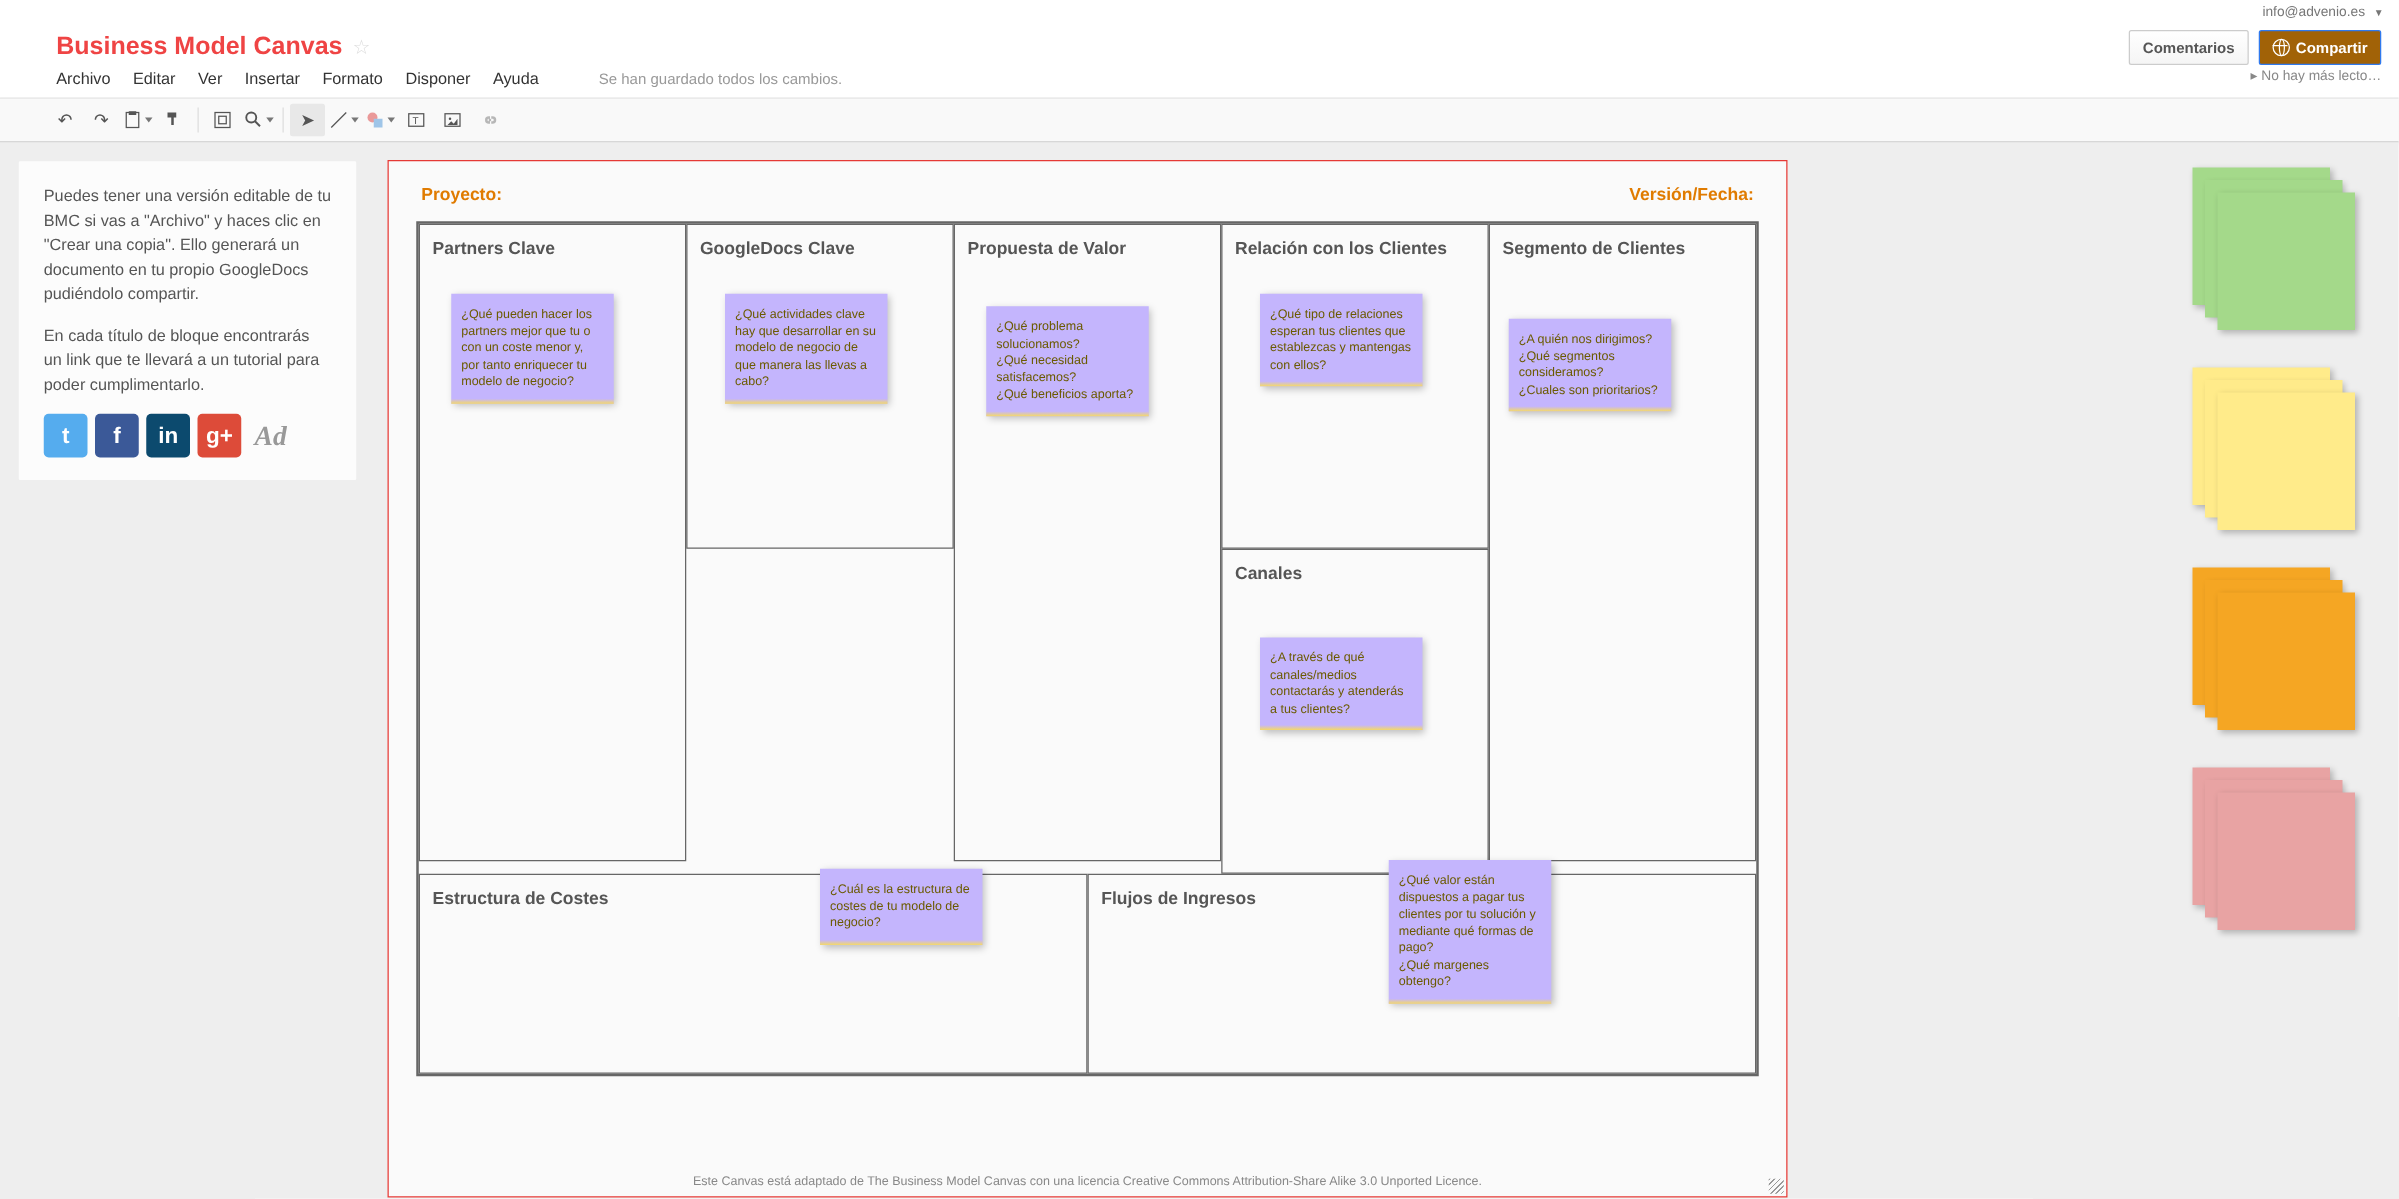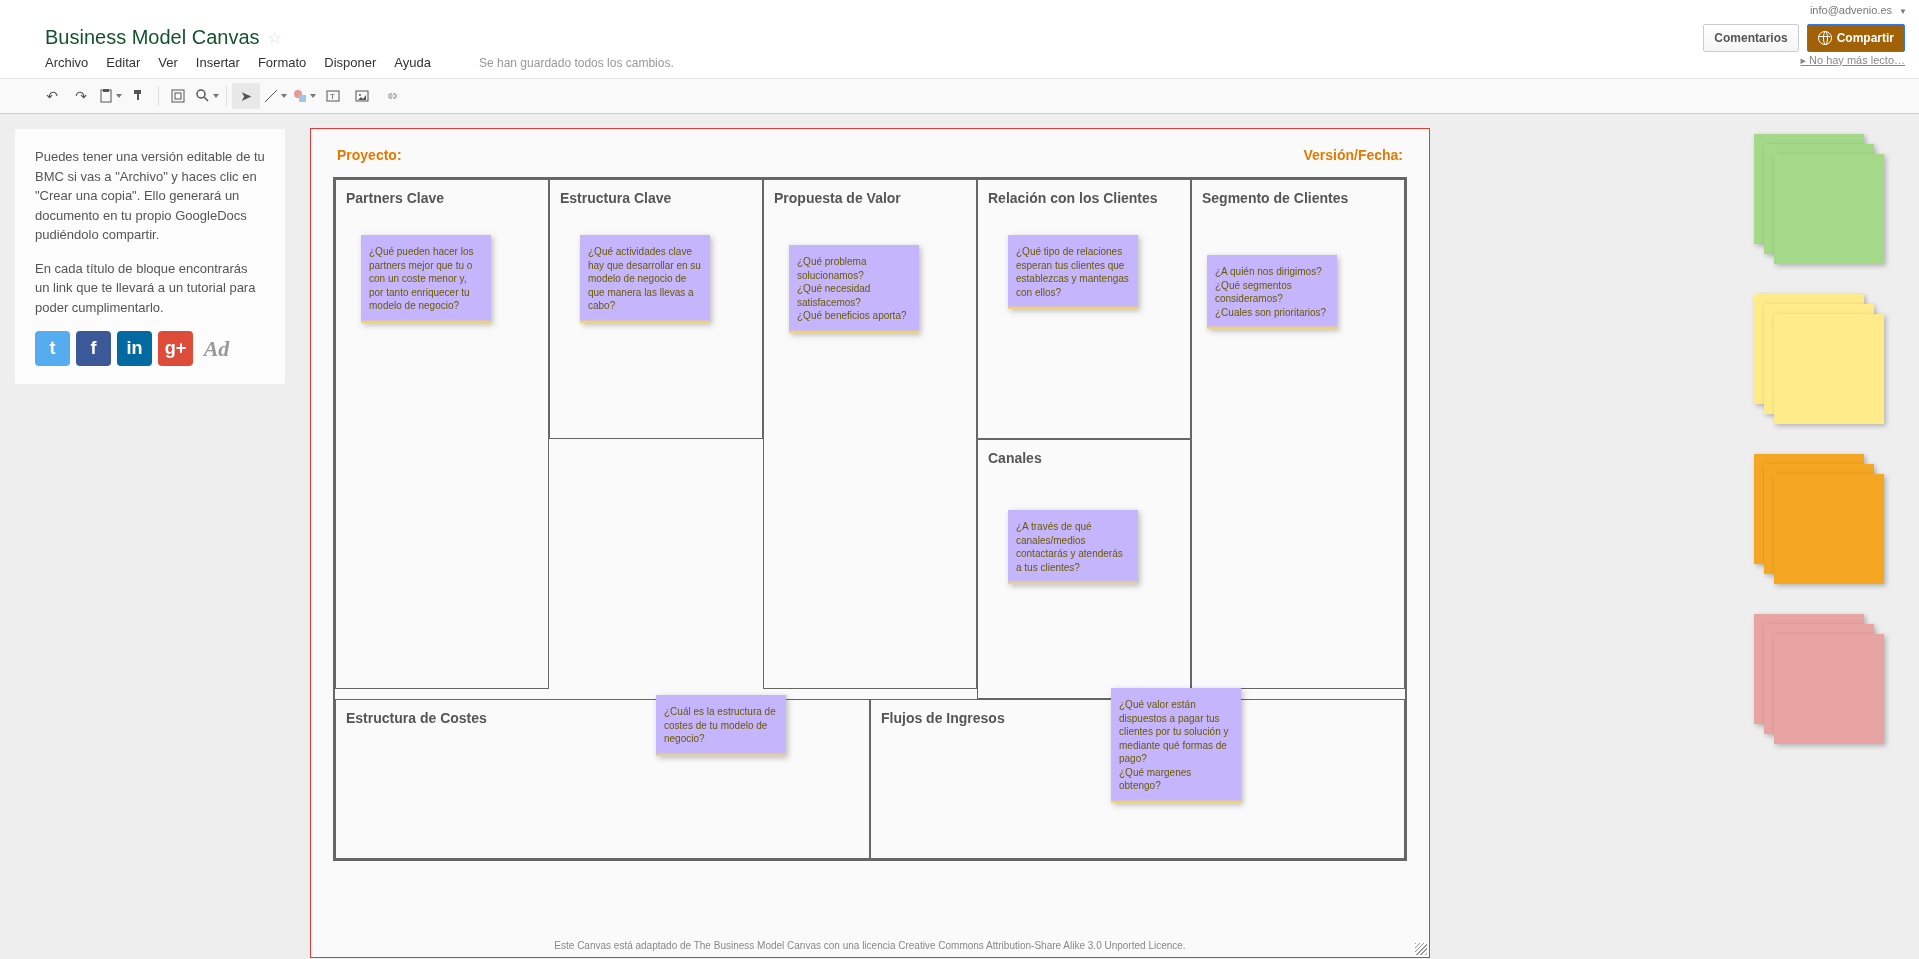--- a/index.html
+++ b/index.html
@@ -4,51 +4,51 @@
 <style>
 * { margin:0; padding:0; box-sizing:border-box; font-family:Arial,Helvetica,sans-serif; }
 body { background:#fff; overflow:hidden; width:1919px; height:959px; }
 
 
 .header { padding:8px 20px 0 45px; }
 .account { text-align:right; font-size:11px; color:#777; padding:4px 12px 2px 0; }
 .account span { cursor:pointer; }
 .account .arrow { display:inline-block; margin-left:4px; font-size:8px; vertical-align:middle; }
 .title-row { display:flex; align-items:center; }
-.title { font-size:20px; color:#14532d; font-weight:400; }
+.title { font-size:20px; color:#ef4444; font-weight:700; }
 .star { color:#ddd; margin-left:8px; font-size:16px; cursor:pointer; }
 .buttons-right { position:absolute; right:14px; top:24px; display:flex; gap:8px; }
 .btn { border:1px solid #ccc; background:linear-gradient(#fff,#f5f5f5); border-radius:2px; padding:6px 10px; font-size:12px; font-weight:bold; color:#555; cursor:pointer; }
 .btn-share { background:#a16207; color:#fff; border-color:#3079ed; display:flex; align-items:center; gap:5px; }
 .globe { display:inline-block; width:14px; height:14px; border:1.5px solid #fff; border-radius:50%; position:relative; }
 .globe::before { content:""; position:absolute; left:4px; top:-1px; width:3px; height:12px; border:1px solid #fff; border-radius:50%; }
 .globe::after { content:""; position:absolute; top:4px; left:-1px; height:0; width:12px; border-top:1px solid #fff; }
 
 .menu-row { display:flex; gap:18px; padding:6px 0 8px 0; font-size:13px; color:#333; align-items:center;text-align:center; }
 .menu-item { cursor:pointer; }
 .save-status { color:#999; font-size:12px; margin-left:30px; }
-.readers { position:absolute; right:14px; top:54px; font-size:11px; color:#888;text-decoration:underline; }
+.readers { position:absolute; right:14px; top:54px; font-size:11px; color:#888; }
 .readers::before { content:"▸ "; }
 
 
 .toolbar { border-top:1px solid #e5e5e5; border-bottom:1px solid #ccc; background:#f9f9f9; height:36px; display:flex; align-items:center; padding:0 10px 0 38px; gap:1px; box-shadow:0 1px 2px rgba(0,0,0,0.08); }
 .tool { width:28px; height:26px; display:flex; align-items:center; justify-content:center; cursor:pointer; color:#555; font-size:14px; border-radius:2px; }
 .tool svg { width:16px; height:16px; }
 .sep { width:1px; height:20px; background:#ddd; margin:0 4px; }
 .tool.dropdown::after { content:""; border-top:4px solid #777; border-left:3px solid transparent; border-right:3px solid transparent; margin-left:2px; }
 
 
 .body { display:flex; background:#eee; height:calc(959px - 108px); }
 .sidebar-left { width:300px; padding:14px; }
 .info-card { background:#fcfcfc; border:1px solid #eee; border-radius:2px; padding:18px 20px; font-size:13px; color:#555; line-height:1.5; }
 .info-card h3 { color:#e07b00; font-size:14px; font-weight:bold; margin-bottom:14px; }
 .info-card p { margin-bottom:14px; }
 .social-row { display:flex; gap:6px; margin-top:10px; }
 .social { width:35px; height:35px; border-radius:4px; display:flex; align-items:center; justify-content:center; color:#fff; font-weight:bold; font-size:18px; cursor:pointer; }
-.tw{background:#55acee}.fb{background:#3b5998}.in{background:#0369a1}.gp{background:#dd4b39}
+.tw{background:#55acee}.fb{background:#3b5998}.in{background:#0c4a6e}.gp{background:#dd4b39}
 .ad{background:transparent;color:#999;font-style:italic;font-family:Georgia,serif;font-size:22px}
 
 .canvas-wrap { flex:1; padding:14px 10px; }
 .canvas { background:#fafafa; border:1px solid #e53935; width:1120px; height:830px; padding:18px 22px; position:relative; }
 .canvas-header { display:flex; justify-content:space-between; color:#e07b00; font-weight:bold; font-size:14px; margin-bottom:14px; padding:0 4px; }
 .bmc-grid { border:2px solid #666; width:100%; }
 .bmc-row { display:flex; }
 .bmc-cell { border:1px solid #666; padding:10px 10px 0 10px; position:relative; }
 .bmc-cell h4 { font-size:14px; color:#555; font-weight:bold; margin-bottom:10px; }
 .top-row .bmc-cell { height:260px; }
@@ -187,21 +187,21 @@
         <span>Versión/Fecha:</span>
       </div>
       <div class="bmc-grid">
         <div class="bmc-row top-row">
           <div class="bmc-cell col-narrow" style="height:510px">
             <h4>Partners Clave</h4>
             <div class="note" style="top:55px;left:25px">¿Qué pueden hacer los partners mejor que tu o con un coste menor y, por tanto enriquecer tu modelo de negocio?</div>
           </div>
           <div class="col-narrow" style="display:flex;flex-direction:column">
             <div class="bmc-cell">
-              <h4>Estructura Clave</h4>
+              <h4>GoogleDocs Clave</h4>
               <div class="note" style="top:55px;left:30px">¿Qué actividades clave hay que desarrollar en su modelo de negocio de que manera las llevas a cabo?</div>
             </div>
           </div>
           <div class="bmc-cell col-narrow" style="height:510px">
             <h4>Propuesta de Valor</h4>
             <div class="note" style="top:65px;left:25px;white-space:pre-line">¿Qué problema solucionamos?
 ¿Qué necesidad satisfacemos?
 ¿Qué beneficios aporta?</div>
           </div>
           <div class="col-narrow" style="display:flex;flex-direction:column">

